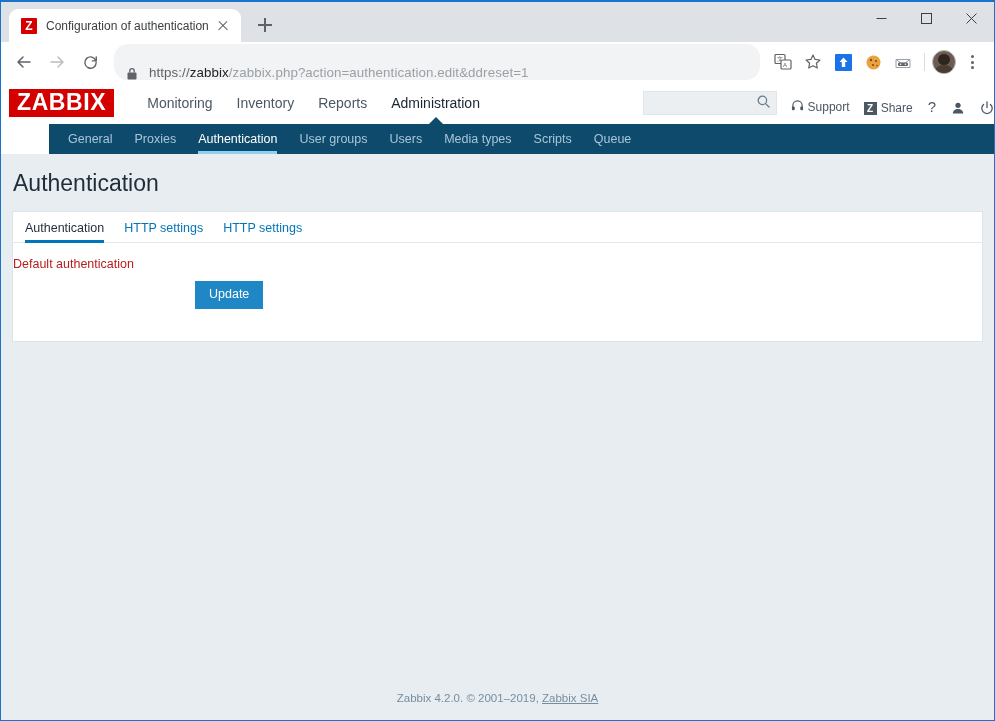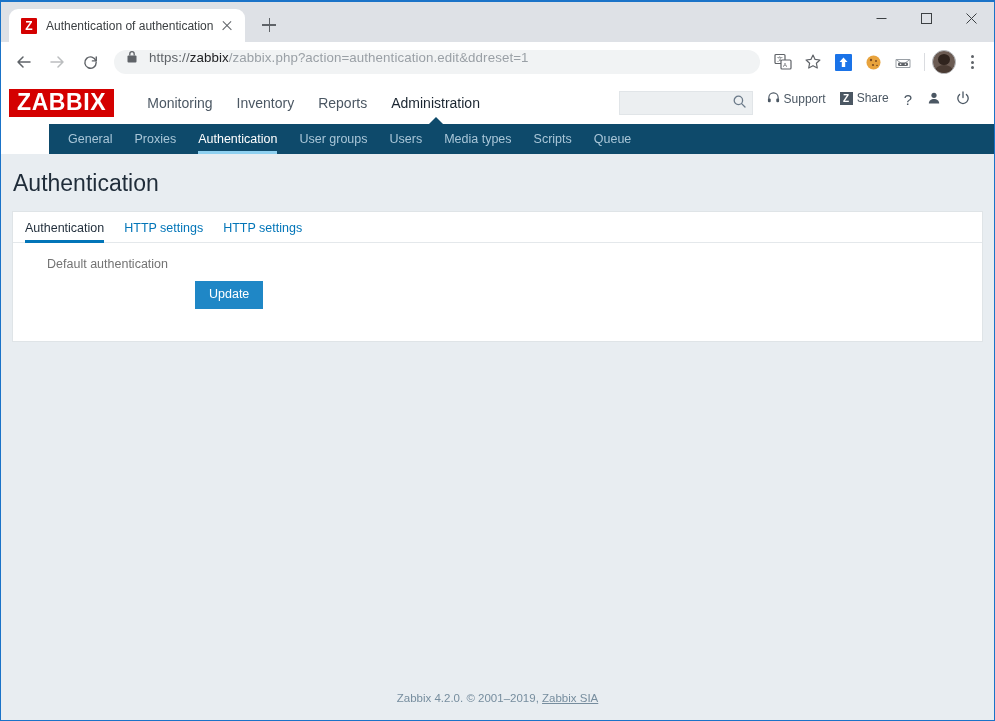--- a/index.html
+++ b/index.html
@@ -148,25 +148,25 @@
     align-items: center;
     justify-content: center;
     margin-right: 3px;
     border-radius: 50%;
     flex: none;
   }
   .navbtn.disabled { opacity: 0.42; }
 
   .omnibox {
     flex: 1;
-    height: 24px;
+    height: 36px;
     background: #f1f3f4;
     border-radius: 14px;
     display: flex;
-    align-items: flex-start;
+    align-items: flex-end;
     margin: 0 7px 0 6px;
     padding: 0 12px;
     box-sizing: border-box;
     min-width: 0;
   }
   .lock-icon {
     width: 13px;
     height: 13px;
     flex: none;
     margin-right: 10px;
@@ -298,22 +298,22 @@
     margin-left: -8px;
     width: 0; height: 0;
     border-left: 8px solid transparent;
     border-right: 8px solid transparent;
     border-bottom: 8px solid #0e4a6b;
   }
 
   .header-right {
     margin-left: auto;
     display: flex;
-    align-items: flex-start;
-    padding-right: 24px;
+    align-items: flex-end;
+    padding-right: 0;
   }
   .zbx-search {
     width: 134px;
     height: 24px;
     background: #eceff1;
     border: 1px solid #e1e5e8;
     box-sizing: border-box;
     display: flex;
     align-items: center;
     padding: 0 6px;
@@ -441,23 +441,22 @@
   .form {
     padding: 14px 0 22px 0;
   }
   .form-row {
     display: flex;
     align-items: center;
     margin-bottom: 10px;
   }
   .form-label {
     width: 155px;
-    text-align: right;
     font-size: 12.5px;
-    color: #737373;
+    color: #b91c1c;
     padding-right: 11px;
     flex: none;
   }
   .radio-seg {
     display: flex;
     border: 1px solid #a7b2bc;
     box-shadow: 0 0 0 2px #bfdcf0;
     flex: none;
   }
   .radio-seg .seg {
@@ -500,21 +499,21 @@
 </style>
 </head>
 <body>
 
 <div class="browser">
 
   <div class="titlebar">
     <div class="tabstrip">
       <div class="tab">
         <span class="tab-favicon">Z</span>
-        <span class="tab-title">Authentication of authentication</span>
+        <span class="tab-title">Configuration of authentication</span>
         <span class="tab-close"></span>
       </div>
       <div class="newtab"></div>
     </div>
 
     <div class="winbtns">
       <div class="winbtn">
         <svg width="11" height="11" viewBox="0 0 11 11">
             <line x1="0.5" y1="5.5" x2="10.5" y2="5.5" stroke="#3c4043" stroke-width="1"></line>
           </svg>

